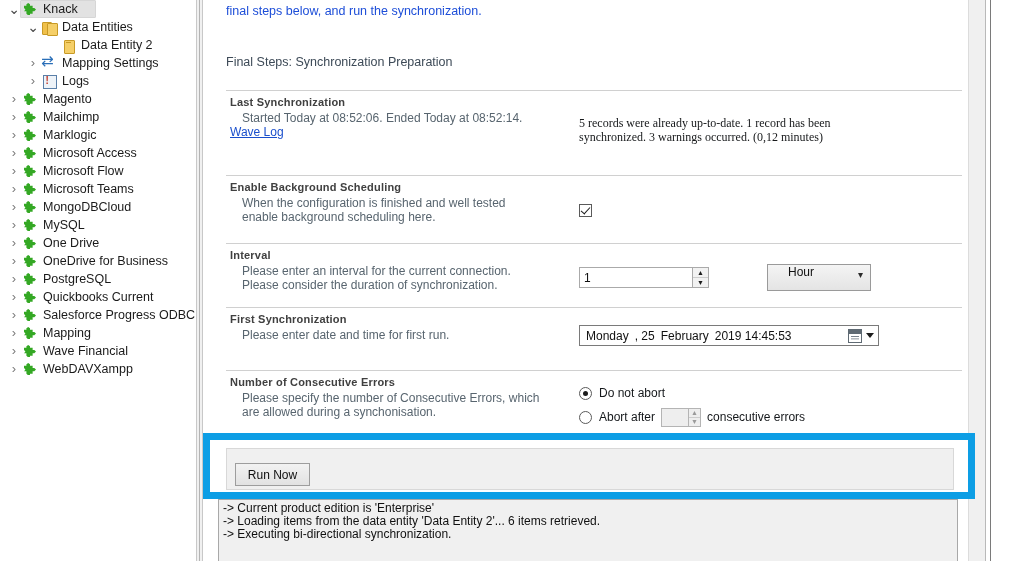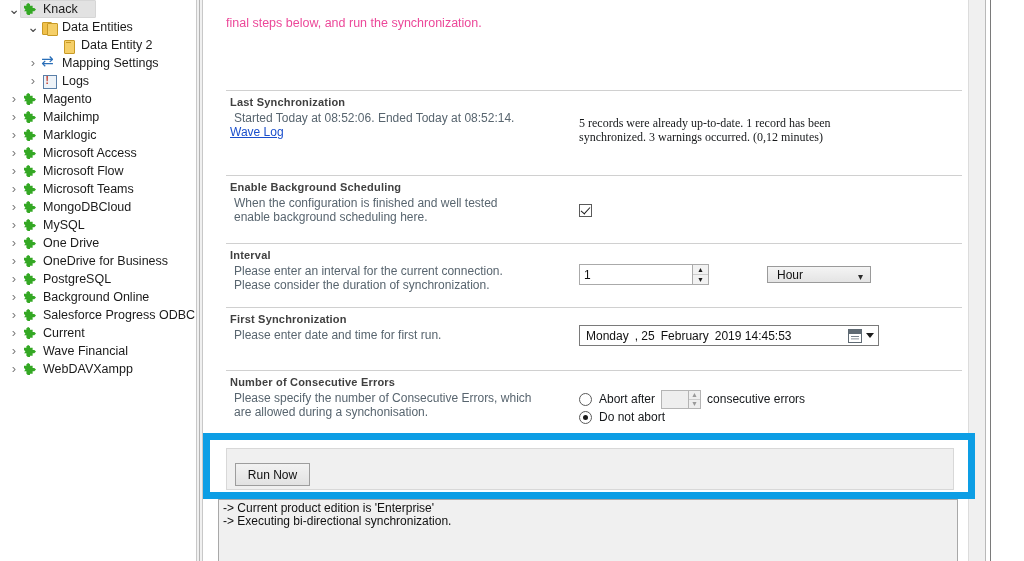--- a/index.html
+++ b/index.html
@@ -150,23 +150,23 @@
   
   #content {
     position: absolute;
     left: 204px; top: 0;
     width: 764px; height: 561px;
     background: #ffffff;
     overflow: hidden;
   }
   .intro-line {
     position: absolute;
-    left: 22px; top: 16px;
+    left: 22px; top: 4px;
     font-size: 12.5px;
-    color: #ec4899;
+    color: #1d4ed8;
   }
   .section-head {
     position: absolute;
     left: 22px; top: 55px;
     font-size: 12.5px;
     color: #3d4a57;
   }
 
   .sec { position: absolute; left: 22px; width: 740px; }
   .sec .hr {
@@ -174,21 +174,21 @@
     width: 736px; height: 1px;
     background: #d0d0d0;
   }
   .sec .title {
     position: absolute; left: 4px; top: 6px;
     font-size: 11px; font-weight: bold;
     color: #404040;
     letter-spacing: 0.2px;
   }
   .sec .desc {
-    position: absolute; left: 8px; top: 21px;
+    position: absolute; left: 16px; top: 21px;
     font-size: 12px; color: #58656f;
     line-height: 14px;
     white-space: pre-line;
   }
   .sec .right {
     position: absolute;
     left: 353px; top: 0px;
   }
 
   a.link {
@@ -243,27 +243,27 @@
     cursor: pointer;
   }
   .spinbtns .sb {
     flex: 1;
     display: flex; align-items: center; justify-content: center;
     font-size: 7px; color: #1c1c1c;
     line-height: 1;
   }
   .spinbtns .sb.up { border-bottom: 1px solid #cdcdcd; }
   .wcombo {
-    width: 104px; height: 17px;
+    width: 104px; height: 27px;
     border: 1px solid #9a9a9a;
     background: linear-gradient(#f4f4f4, #e4e4e4);
     display: inline-flex;
-    align-items: center;
-    font-size: 12px;
-    padding-left: 9px;
+    align-items: flex-start;
+    font-size: 12px;
+    padding-left: 20px;
     color: #111;
     position: relative;
     cursor: pointer;
   }
   .wcombo .chev {
     position: absolute; right: 7px; top: 4px;
     font-size: 10px; color: #2b2b2b;
   }
   .wdate {
     width: 300px; height: 21px;
@@ -522,33 +522,33 @@
       <div class="tree-row">
         <span style="width: 6px; min-width: 6px; display: inline-block;"></span>
         <span class="tw " style="font-size: 13px;">›</span>
         <span class="ticon ic-plug"></span>
         <span class="tlabel">PostgreSQL</span>
       </div>
       <div class="tree-row">
         <span style="width: 6px; min-width: 6px; display: inline-block;"></span>
         <span class="tw " style="font-size: 13px;">›</span>
         <span class="ticon ic-plug"></span>
-        <span class="tlabel">Background Online</span>
+        <span class="tlabel">Quickbooks Current</span>
       </div>
       <div class="tree-row">
         <span style="width: 6px; min-width: 6px; display: inline-block;"></span>
         <span class="tw " style="font-size: 13px;">›</span>
         <span class="ticon ic-plug"></span>
         <span class="tlabel">Salesforce Progress ODBC</span>
       </div>
       <div class="tree-row">
         <span style="width: 6px; min-width: 6px; display: inline-block;"></span>
         <span class="tw " style="font-size: 13px;">›</span>
         <span class="ticon ic-plug"></span>
-        <span class="tlabel">Current</span>
+        <span class="tlabel">Mapping</span>
       </div>
       <div class="tree-row">
         <span style="width: 6px; min-width: 6px; display: inline-block;"></span>
         <span class="tw " style="font-size: 13px;">›</span>
         <span class="ticon ic-plug"></span>
         <span class="tlabel">Wave Financial</span>
       </div>
       <div class="tree-row">
         <span style="width: 6px; min-width: 6px; display: inline-block;"></span>
         <span class="tw " style="font-size: 13px;">›</span>
@@ -558,20 +558,21 @@
     </div>
 
   <div id="splitter">
     <div class="grip"></div>
   </div>
 
   <div id="content">
 
     <div class="intro-line">final steps below, and run the synchronization.</div>
 
+    <div class="section-head">Final Steps: Synchronization Preparation</div>
 
     <div class="sec" style="top:90px;">
       <div class="hr"></div>
       <div class="title">Last Synchronization</div>
       <div class="desc">Started  Today at 08:52:06. Ended Today at 08:52:14.</div>
       <a class="link" style="position:absolute;left:4px;top:35px;">Wave Log</a>
       <div class="right" style="top:26px;font-family:Liberation Serif, serif;">
         <div class="result-text">5 records were already up-to-date. 1 record has been
 synchronized. 3 warnings occurred. (0,12 minutes)</div>
       </div>
@@ -623,49 +624,49 @@
         </span>
       </div>
     </div>
 
     <div class="sec" style="top:370px;">
       <div class="hr"></div>
       <div class="title">Number of Consecutive Errors</div>
       <div class="desc">Please specify the number of Consecutive Errors, which
 are allowed during a synchonisation.</div>
       <div class="right" style="top:14px;">
+        <div class="radio-row">
+          <span class="wradio on"></span>
+          <span class="rlabel">Do not abort</span>
+        </div>
         <div class="radio-row" style="margin-top:6px;">
           <span class="wradio"></span>
           <span class="rlabel">Abort after</span>
           <span class="small-spin">
             <span></span>
             <span class="spinbtns">
               <span class="sb up">▲</span>
               <span class="sb down">▼</span>
             </span>
           </span>
           <span>consecutive errors</span>
         </div>
-        <div class="radio-row">
-          <span class="wradio on"></span>
-          <span class="rlabel">Do not abort</span>
-        </div>
       </div>
     </div>
 
   </div>
 
   <div id="toolbox">
     <div class="wbutton">Run Now</div>
   </div>
 
   <div id="highlight" style="border-color: rgb(13, 158, 229);"></div>
 
   <div id="logbox">
-    <div class="lines"><div>-&gt; Current product edition is 'Enterprise'</div><div>-&gt; Executing bi-directional synchronization.</div></div>
+    <div class="lines"><div>-&gt; Current product edition is 'Enterprise'</div><div>-&gt; Loading items from the data entity 'Data Entity 2'... 6 items retrieved.</div><div>-&gt; Executing bi-directional synchronization.</div></div>
   </div>
 
   <div id="content-scroll">
     <div class="thumb"></div>
   </div>
   <div id="outer-edge"></div>
   <div id="right-gutter">
     
     
   </div>

